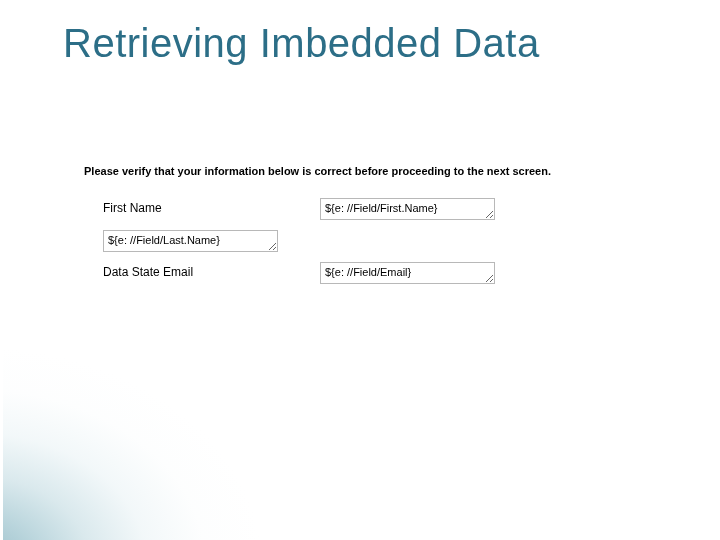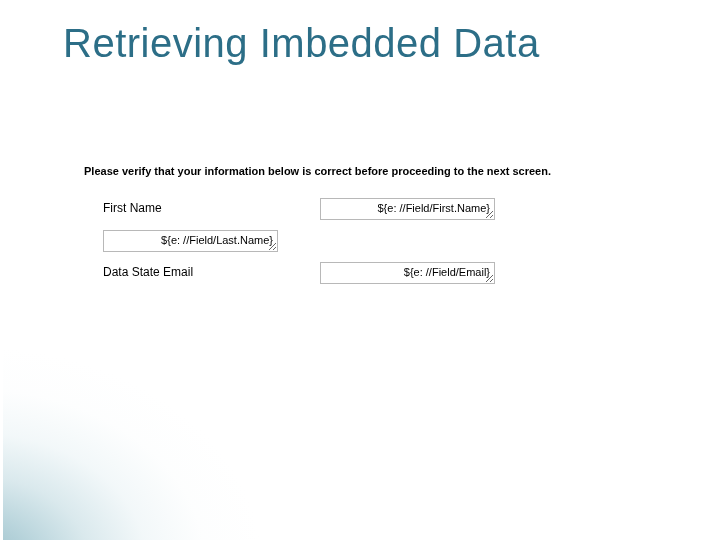--- a/index.html
+++ b/index.html
@@ -70,21 +70,20 @@
       height: 22px;
       border: 1px solid #b8b8b8;
       font-family: Arial, sans-serif;
       font-size: 11px;
       padding: 2px 4px;
       color: #000;
       resize: both;
       background: #fff;
       line-height: 1.3;
       overflow: hidden;
-      text-align: right;
     }
   </style>
 </head>
 <body>
 
 <div class="gradient-corner"></div>
 
 <h1 class="slide-title">Retrieving Imbedded Data</h1>
 
 <div class="form-panel">

